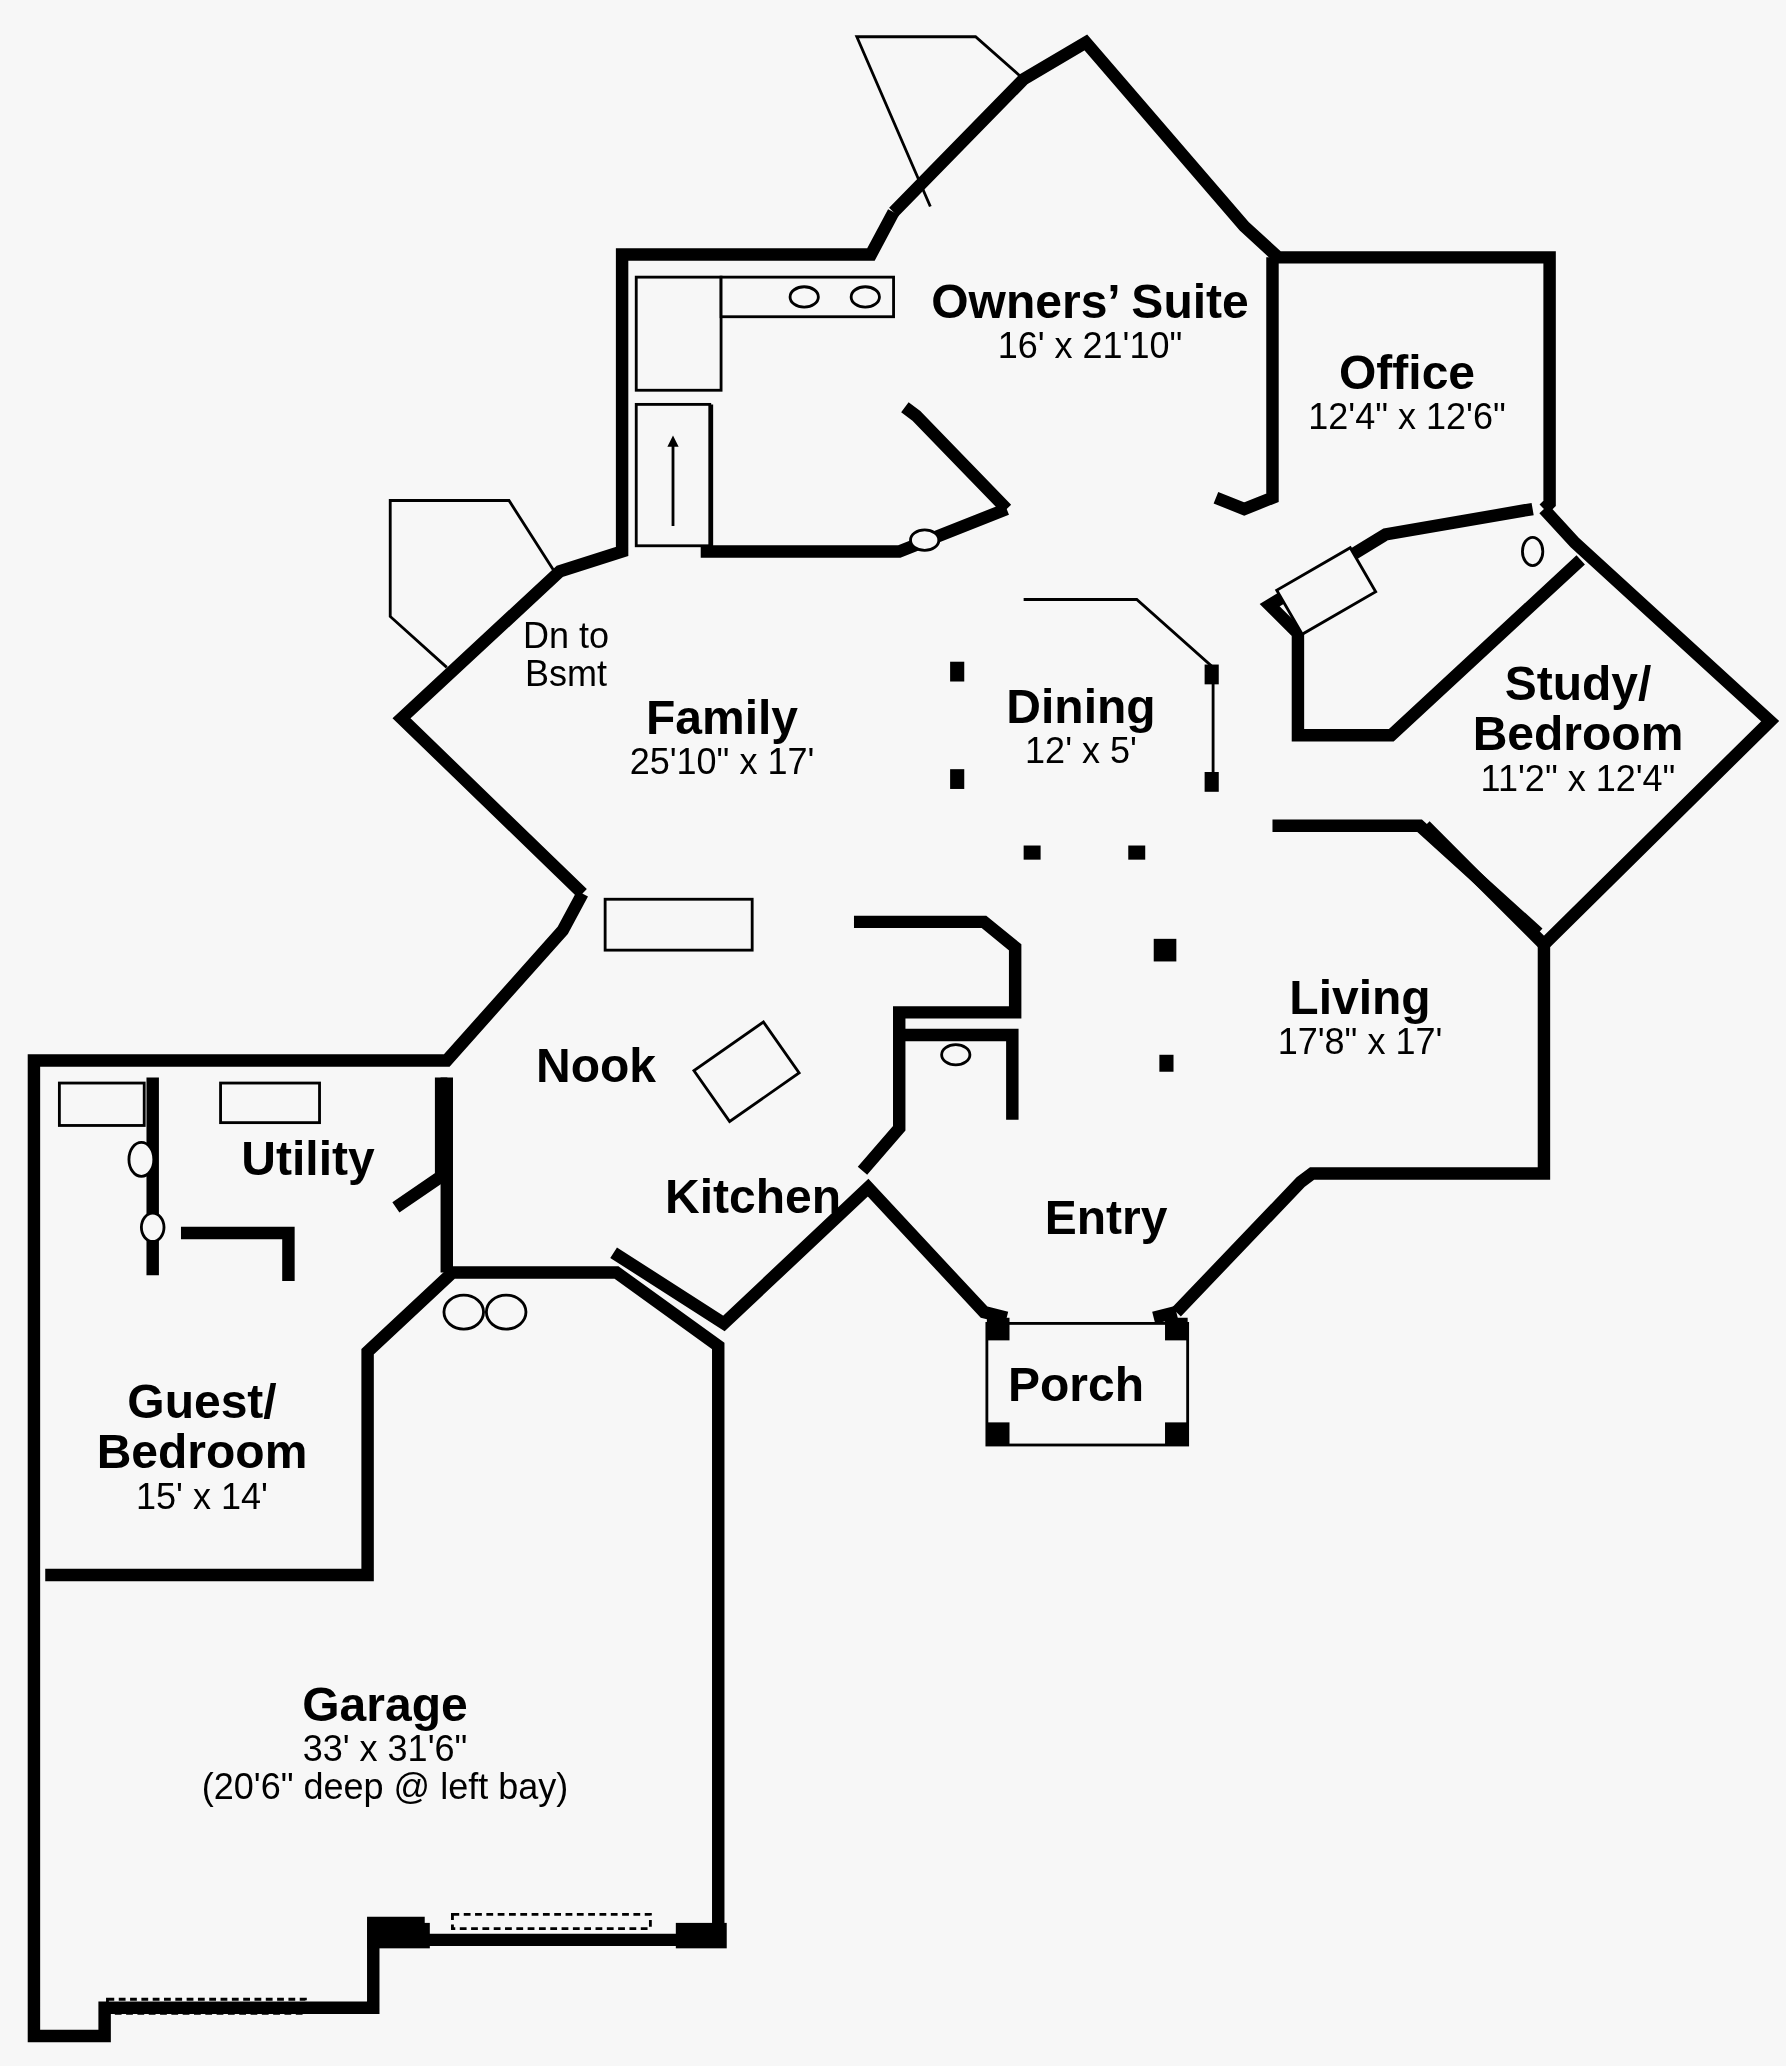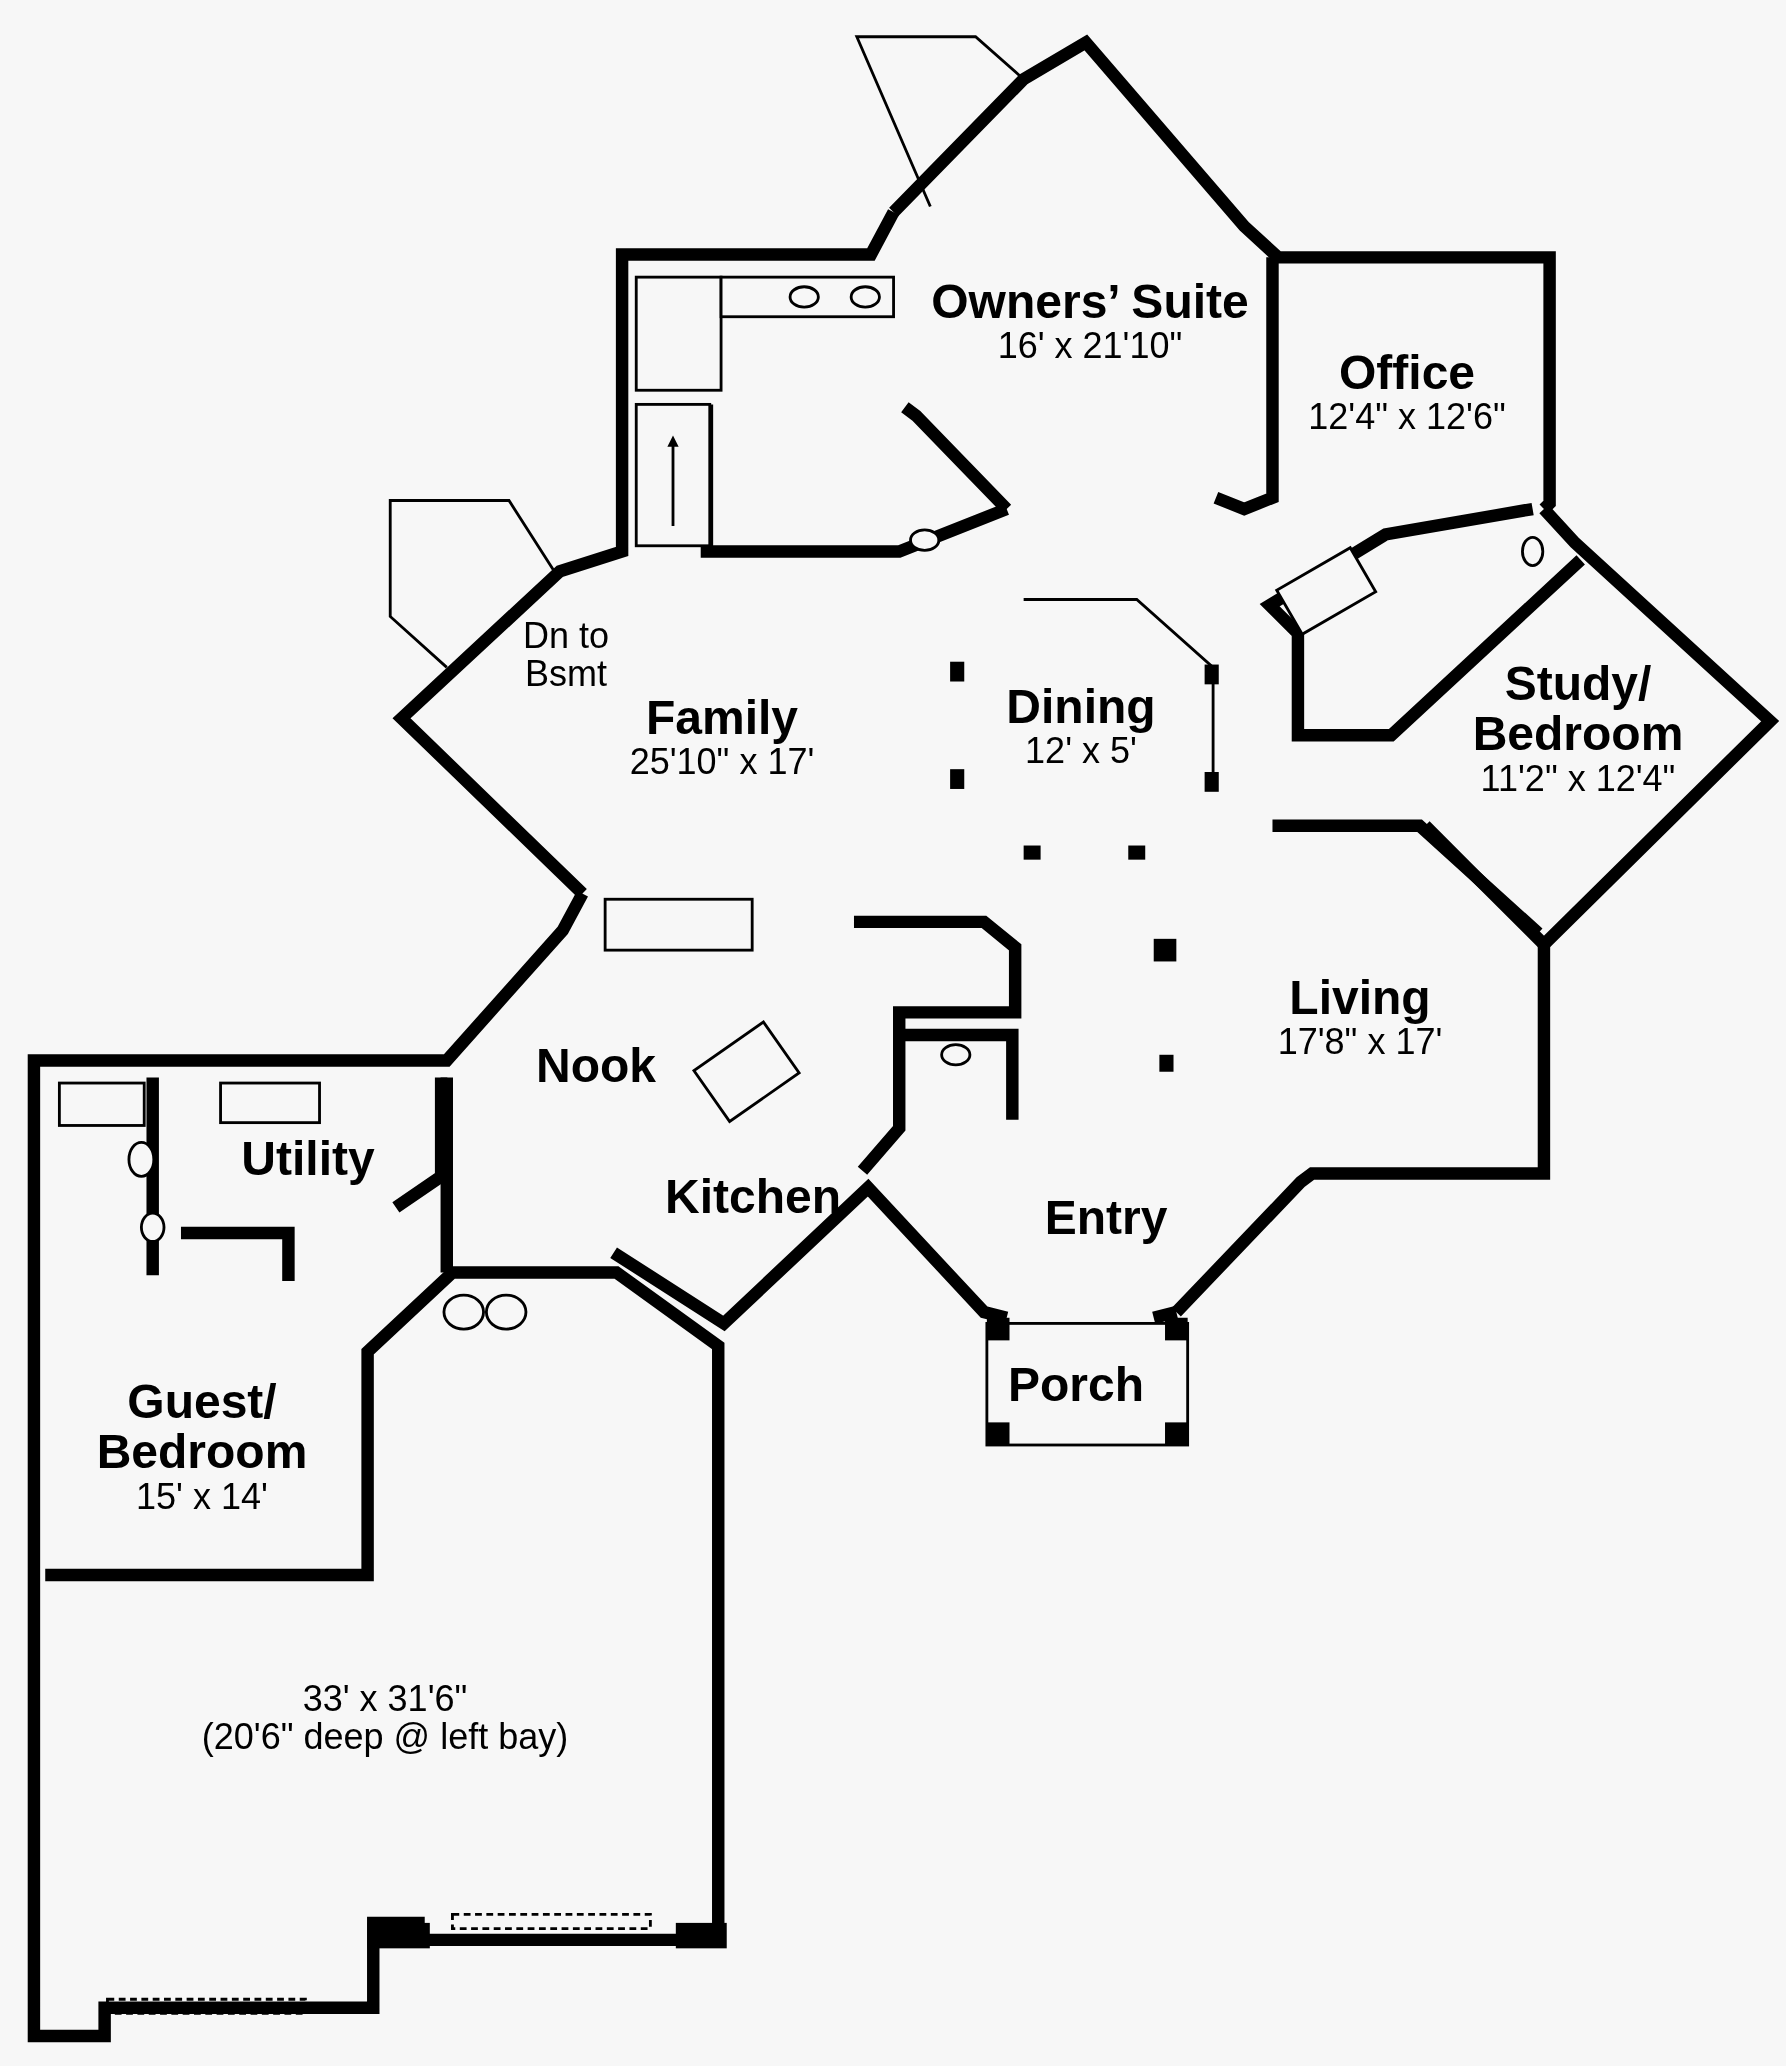--- a/index.html
+++ b/index.html
@@ -143,20 +143,21 @@
 </div>
 <div class="label" style="left:1076px;top:1360px;">
   <span class="n">Porch</span>
 </div>
 <div class="label" style="left:202px;top:1377px;">
   <span class="n">Guest/</span>
   <span class="n">Bedroom</span>
   <span class="d">15' x 14'</span>
 </div>
 <div class="label" style="left:385px;top:1680px;">
+  <span class="n">Garage</span>
   <span class="d">33' x 31'6"</span>
   <span class="d">(20'6" deep @ left bay)</span>
 </div>
 <div class="label" style="left:566px;top:617px;">
   <span class="d">Dn to</span>
   <span class="d">Bsmt</span>
 </div>
 
 
 </body></html>

